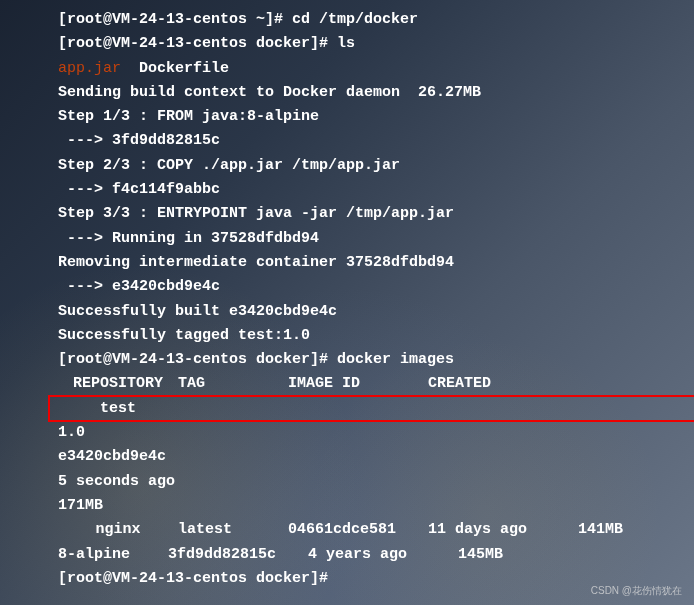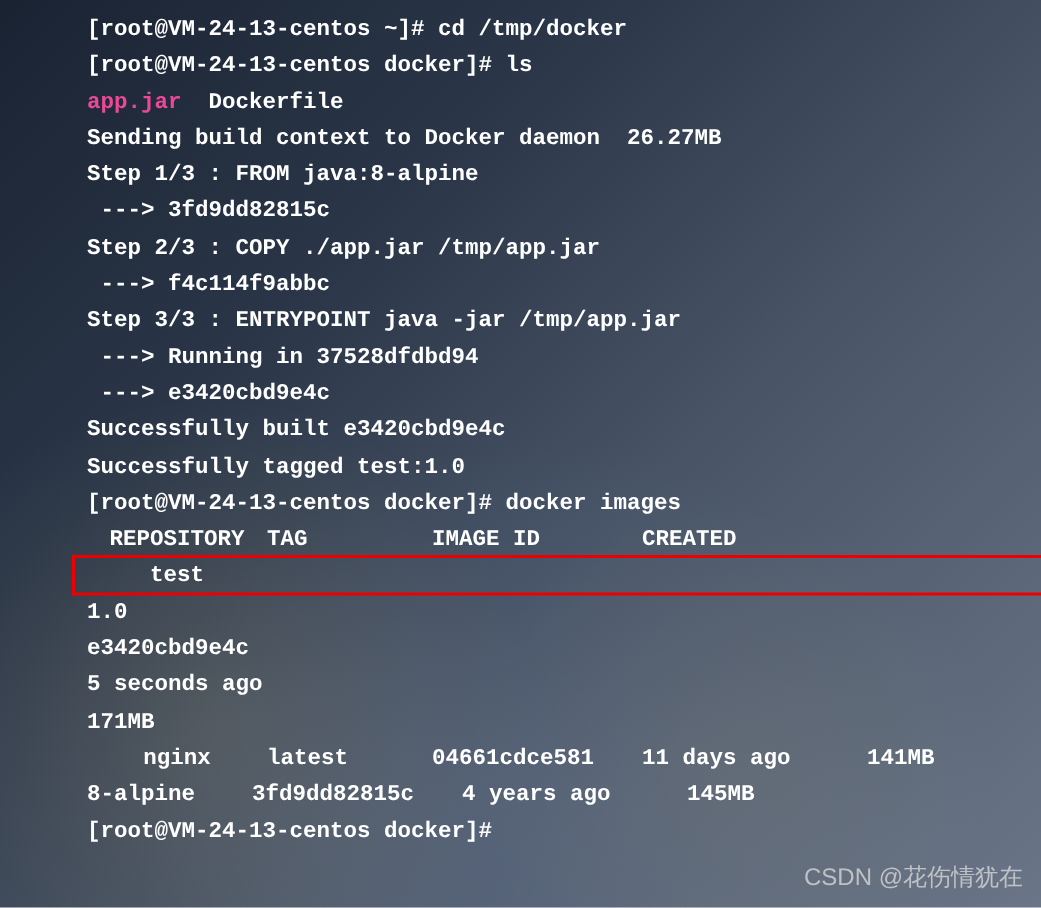--- a/index.html
+++ b/index.html
@@ -34,37 +34,37 @@
     .terminal {
       position: relative;
       z-index: 1;
     }
     .line {
       white-space: pre;
       font-weight: bold;
       margin-left: 44px;
     }
     .red {
-      color: #ec4899;
-      font-weight: bold;
+      color: #c2410c;
+      font-weight: normal;
     }
     .highlight-box {
       border: 2px solid #ee0000;
       position: absolute;
       left: 6px;
       width: 680px;
       height: 27px;
       pointer-events: none;
     }
     .watermark {
       position: absolute;
       bottom: 6px;
       right: 12px;
       color: rgba(220, 220, 220, 0.75);
-      font-size: 16px;
+      font-size: 10px;
       font-family: sans-serif;
       font-weight: normal;
     }
     .row {
       display: flex;
     }
     .col1 { width: 120px; text-align: center; }
     .col2 { width: 110px; }
     .col3 { width: 140px; }
     .col4 { width: 150px; }
@@ -78,20 +78,21 @@
       <div class="line"><span>[root@VM-24-13-centos ~]#</span><span> cd /tmp/docker</span></div>
       <div class="line"><span>[root@VM-24-13-centos docker]#</span><span> ls</span></div>
       <div class="line"><span class="red">app.jar</span><span>  Dockerfile</span></div>
       <div class="line">Sending build context to Docker daemon  26.27MB</div>
       <div class="line">Step 1/3 : FROM java:8-alpine</div>
       <div class="line"> ---&gt; 3fd9dd82815c</div>
       <div class="line">Step 2/3 : COPY ./app.jar /tmp/app.jar</div>
       <div class="line"> ---&gt; f4c114f9abbc</div>
       <div class="line">Step 3/3 : ENTRYPOINT java -jar /tmp/app.jar</div>
       <div class="line"> ---&gt; Running in 37528dfdbd94</div>
+      <div class="line">Removing intermediate container 37528dfdbd94</div>
       <div class="line"> ---&gt; e3420cbd9e4c</div>
       <div class="line">Successfully built e3420cbd9e4c</div>
       <div class="line">Successfully tagged test:1.0</div>
       <div class="line"><span>[root@VM-24-13-centos docker]#</span><span> docker images</span></div>
     </div>
   <div id="table-container">
       <div class="line row"><span class="col1">REPOSITORY</span><span class="col2">TAG</span><span class="col3">IMAGE ID</span><span class="col4">CREATED</span></div>
       <div class="line row" style="position: relative; flex-direction: column;"><span class="col1">test</span><span class="col2">1.0</span><span class="col3">e3420cbd9e4c</span><span class="col4">5 seconds ago</span><span class="col5">171MB</span><div class="highlight-box" style="top: -2px; left: -10px;"></div></div>
       <div class="line row" style="position: relative;"><span class="col1">nginx</span><span class="col2">latest</span><span class="col3">04661cdce581</span><span class="col4">11 days ago</span><span class="col5">141MB</span></div>
       <div class="line row" style="position: relative;"><span class="col2">8-alpine</span><span class="col3">3fd9dd82815c</span><span class="col4">4 years ago</span><span class="col5">145MB</span></div>

